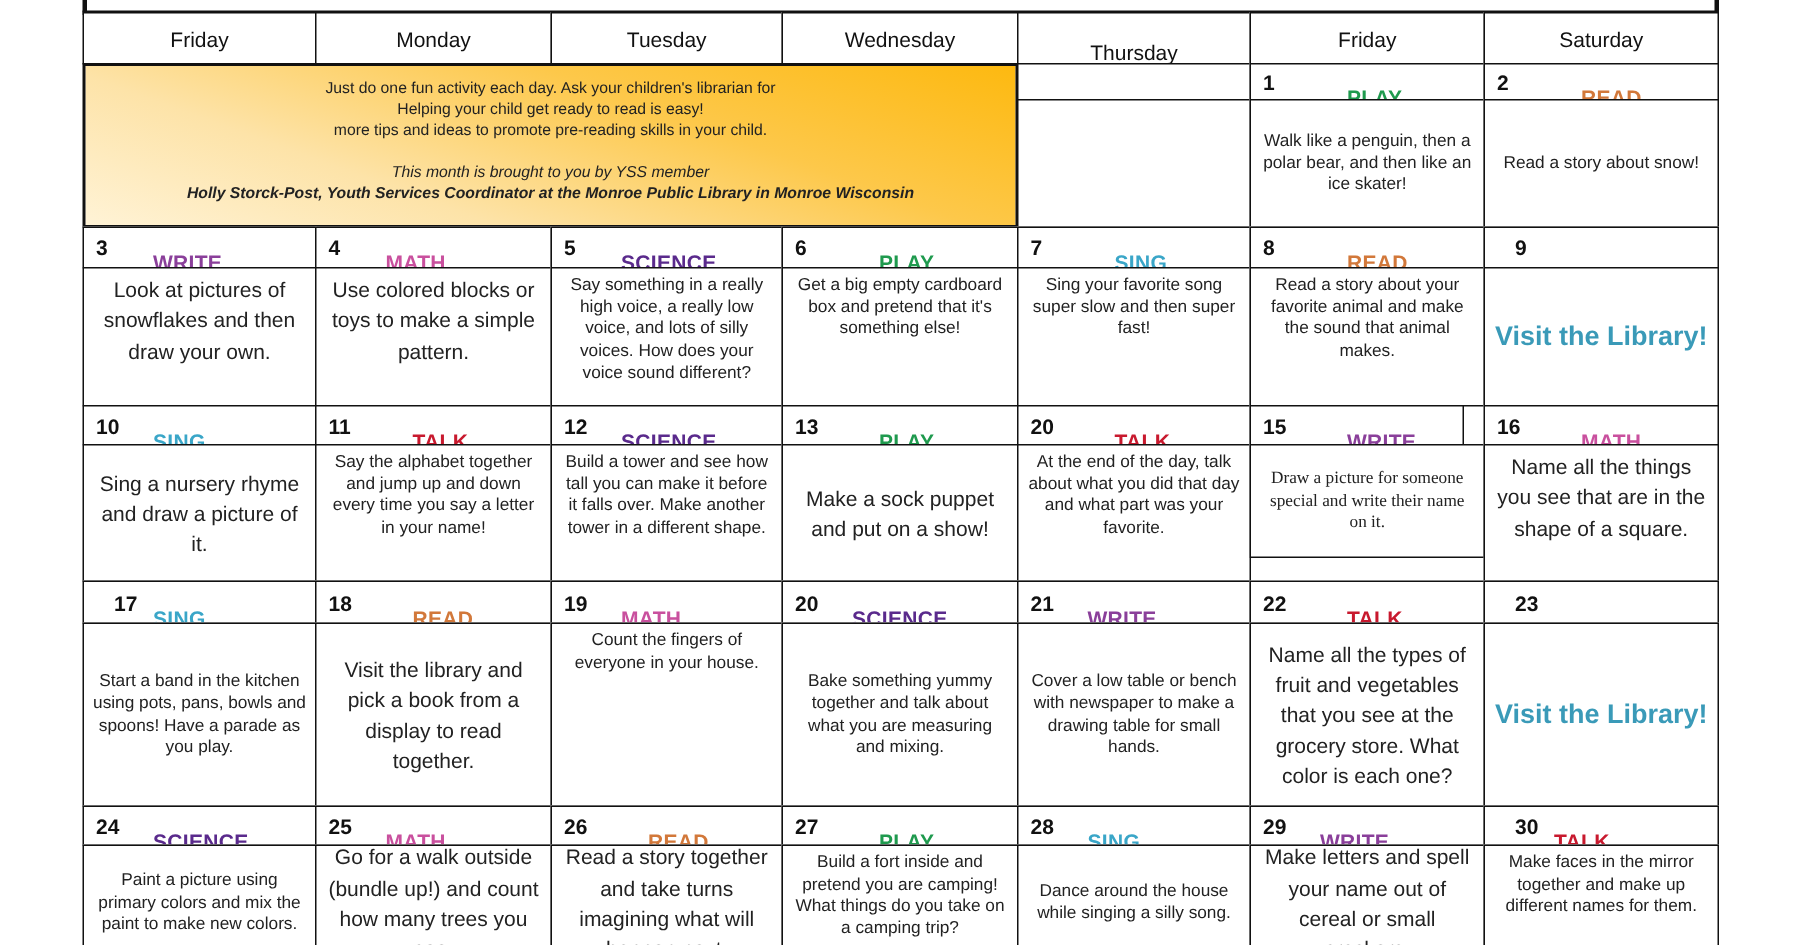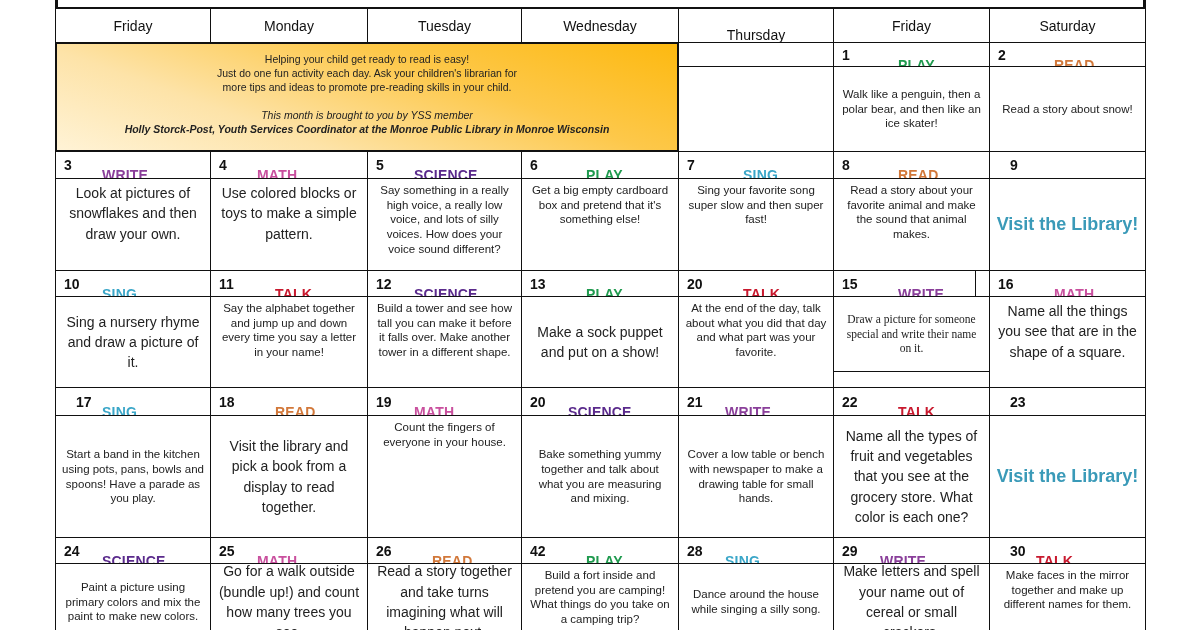--- a/index.html
+++ b/index.html
@@ -28,22 +28,22 @@
 <div class="top-border"></div>
 <div id="grid">
     <div class="cell dayname" style="left: 55px; top: 8px; width: 156px; height: 35px;">Friday</div>
     <div class="cell dayname" style="left: 210px; top: 8px; width: 158px; height: 35px;">Monday</div>
     <div class="cell dayname" style="left: 367px; top: 8px; width: 155px; height: 35px;">Tuesday</div>
     <div class="cell dayname" style="left: 521px; top: 8px; width: 158px; height: 35px;">Wednesday</div>
     <div class="cell dayname" style="left: 678px; top: 8px; width: 156px; height: 53px;">Thursday</div>
     <div class="cell dayname" style="left: 833px; top: 8px; width: 157px; height: 35px;">Friday</div>
     <div class="cell dayname" style="left: 989px; top: 8px; width: 157px; height: 35px;">Saturday</div>
     <div class="promo">
+      <div>Just do one fun activity each day. Ask your children's librarian for</div>
       <div>Helping your child get ready to read is easy!</div>
-      <div>Just do one fun activity each day. Ask your children's librarian for</div>
       <div>more tips and ideas to promote pre-reading skills in your child.</div>
       <div style="height:13px"></div>
       <div class="it">This month is brought to you by YSS member</div>
       <div class="bi">Holly Storck-Post, Youth Services Coordinator at the Monroe Public Library in Monroe Wisconsin</div>
     </div>
     <div class="cell " style="left: 678px; top: 42px; width: 156px; height: 25px;"></div>
     <div class="cell " style="left: 678px; top: 66px; width: 156px; height: 86px;"></div>
     <div class="cell label" style="left: 833px; top: 42px; width: 157px; height: 25px;">
       <span class="num">1</span>
       <span class="cat" style="margin-left: 30px; color: rgb(31, 154, 78);">PLAY</span>
@@ -168,21 +168,21 @@
       <span class="num">25</span>
       <span class="cat" style="margin-left: 12px; color: rgb(201, 80, 158);">MATH</span>
     </div>
     <div class="cell body lg" style="left: 210px; top: 563px; width: 158px; height: 78px;">Go for a walk outside (bundle up!) and count how many trees you see.</div>
     <div class="cell label" style="left: 367px; top: 537px; width: 155px; height: 27px;">
       <span class="num">26</span>
       <span class="cat" style="margin-left: 30px; color: rgb(210, 120, 58);">READ</span>
     </div>
     <div class="cell body lg" style="left: 367px; top: 563px; width: 155px; height: 78px;">Read a story together and take turns imagining what will happen next.</div>
     <div class="cell label" style="left: 521px; top: 537px; width: 158px; height: 27px;">
-      <span class="num">42</span>
+      <span class="num">27</span>
       <span class="cat" style="margin-left: 30px; color: rgb(31, 154, 78);">PLAY</span>
     </div>
     <div class="cell body sm top" style="left: 521px; top: 563px; width: 158px; height: 78px;">Build a fort inside and pretend you are camping! What things do you take on a camping trip?</div>
     <div class="cell label" style="left: 678px; top: 537px; width: 156px; height: 27px;">
       <span class="num">28</span>
       <span class="cat" style="margin-left: 12px; color: rgb(58, 166, 200);">SING</span>
     </div>
     <div class="cell body sm" style="left: 678px; top: 563px; width: 156px; height: 78px;">Dance around the house while singing a silly song.</div>
     <div class="cell label" style="left: 833px; top: 537px; width: 157px; height: 27px;">
       <span class="num">29</span>

